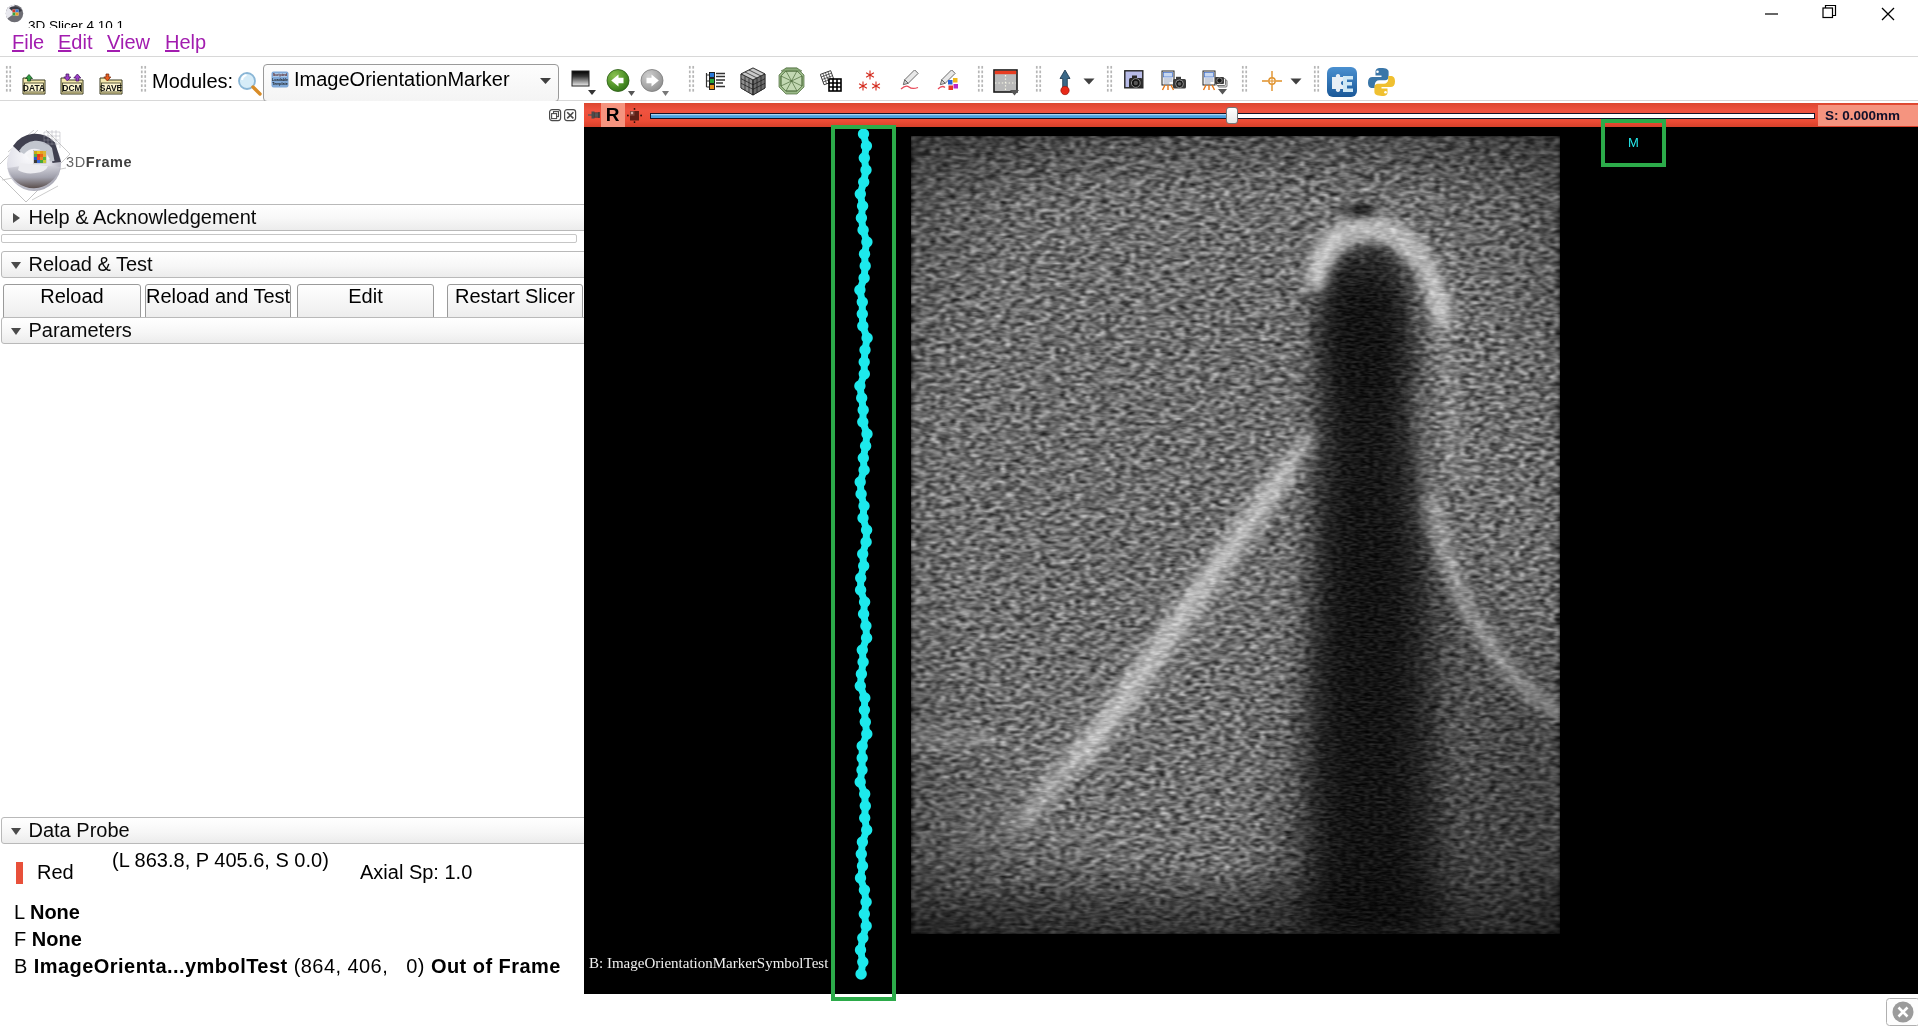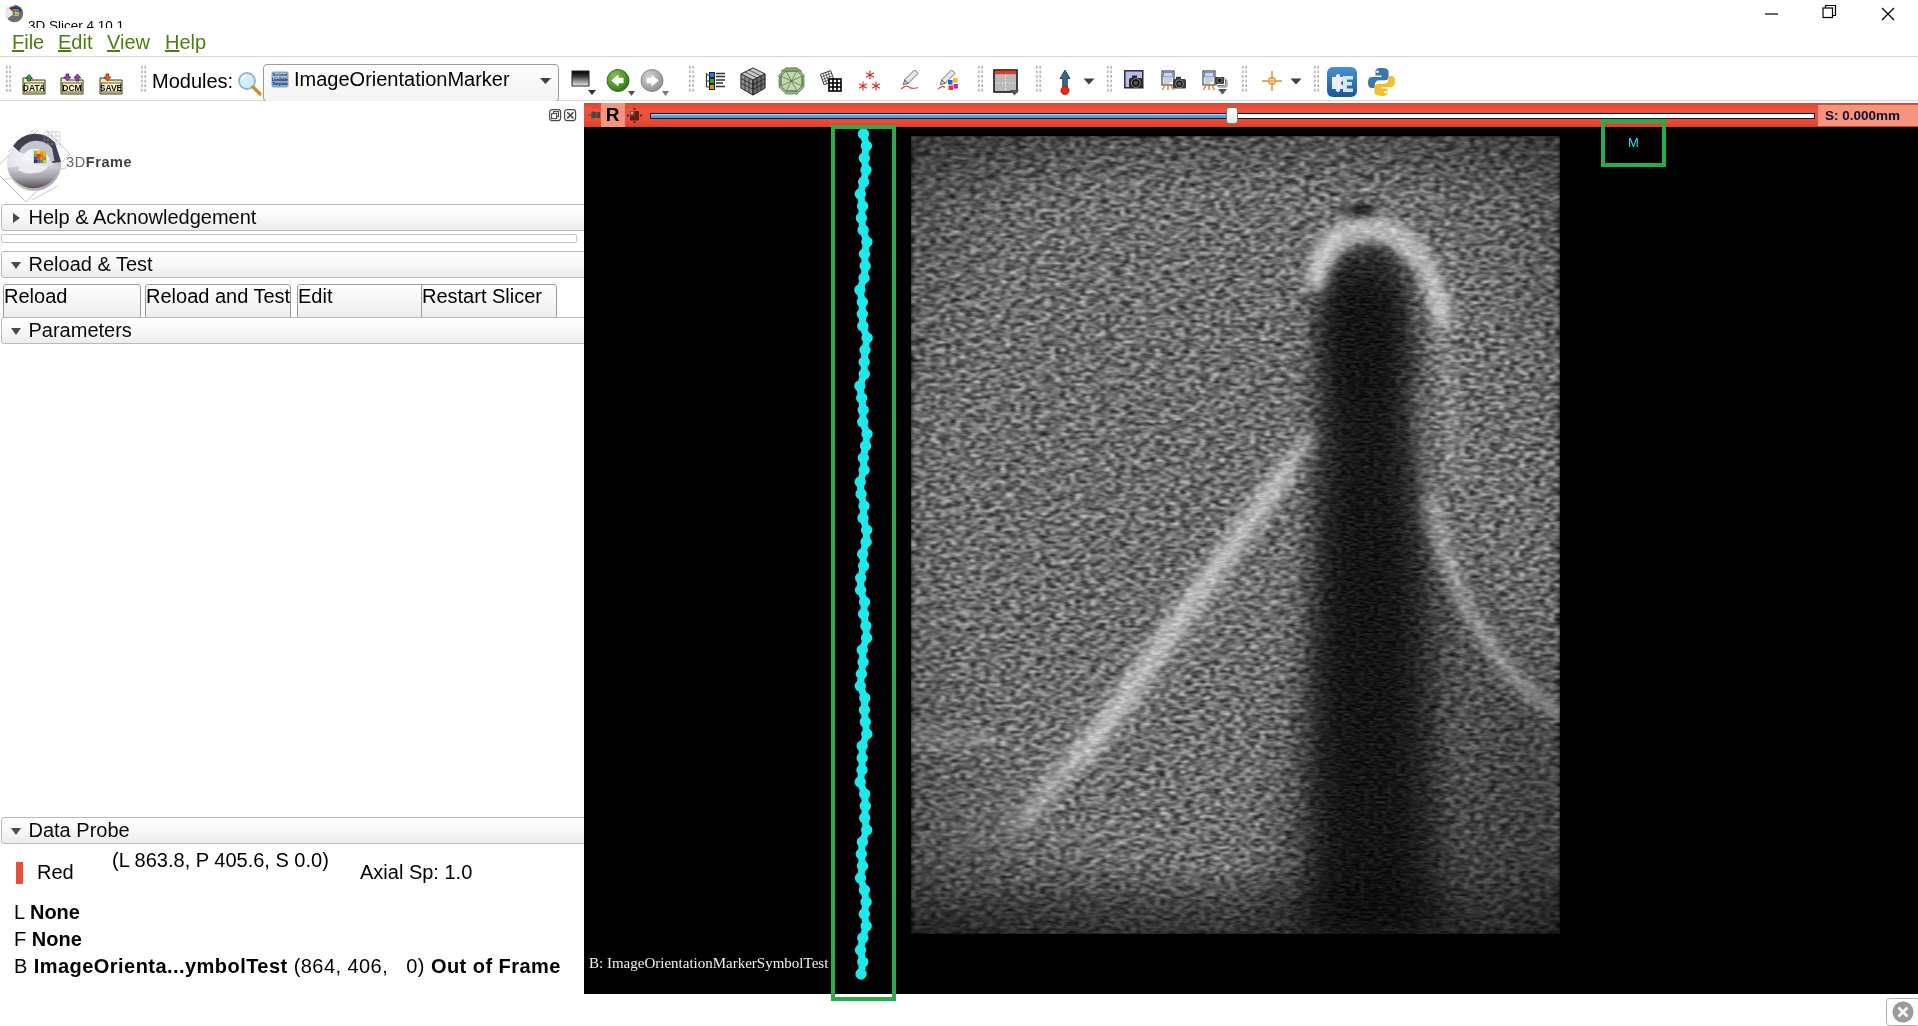--- a/index.html
+++ b/index.html
@@ -3,21 +3,21 @@
 <meta charset="utf-8">
 <style>
   * { margin:0; padding:0; box-sizing:border-box; }
   html,body { width:1918px; height:1026px; background:#fff; overflow:hidden;
     font-family:"Liberation Sans", sans-serif; }
   .abs { position:absolute; }
   #titlebar { position:absolute; left:0; top:0; width:1918px; height:28px; background:#fff; }
   #title-text { position:absolute; left:28px; top:6px; font-size:13.5px; color:#000;margin-top:12px; }
   #menubar { position:absolute; left:0; top:28px; width:1918px; height:29px; background:#fff;
     border-bottom:1px solid #d8d8d8; }
-  .menu-item { position:absolute; top:3px; font-size:20px; color:#4d7c0f; }
+  .menu-item { position:absolute; top:3px; font-size:20px; color:#a21caf; }
   #toolbar { position:absolute; left:0; top:58px; width:1918px; height:43px; background:#fff;
     border-bottom:1px solid #d8d8d8; }
   .grip { position:absolute; width:7px; height:28px; top:7px;
     background-image:radial-gradient(circle, #b4b4b4 1px, transparent 1.3px);
     background-size:3.5px 4.6px; }
   #modules-label { position:absolute; left:152px; top:12px; font-size:20px; color:#000; }
   #combo { position:absolute; left:263px; top:6px; width:296px; height:38px; background:linear-gradient(180deg,#fdfdfd,#f4f4f4);
     border:1px solid #9a9a9a; border-radius:4px; }
   #combo-text { position:absolute; left:30px; top:2.5px; font-size:20px; color:#000; }
   .tbicon { position:absolute; top:10px; }
@@ -27,21 +27,21 @@
     background:linear-gradient(180deg,#ffffff 0%,#f7f7f7 55%,#ececec 100%);
     border:1px solid #b9b9b9; border-radius:3px; font-size:20px; color:#0a0a0a; }
   .cbar .txt { position:absolute; left:26.5px; top:1px; }
   .arr-r { position:absolute; left:11px; top:8px; width:0; height:0;
     border-left:7px solid #4a4a4a; border-top:5px solid transparent; border-bottom:5px solid transparent; }
   .arr-d { position:absolute; left:9px; top:10px; width:0; height:0;
     border-top:7px solid #4a4a4a; border-left:5px solid transparent; border-right:5px solid transparent; }
   .pbtn { position:absolute; height:44px; white-space:nowrap; overflow:hidden;
     background:linear-gradient(180deg,#fefefe 0%,#f4f4f4 50%,#e6e6e6 100%);
     border:1px solid #9a9a9a; border-radius:3px; font-size:20px; color:#000;
-    text-align:left; }
+    text-align:center; }
   
   #redbar { position:absolute; left:584px; top:103px; width:1334px; height:24px;
     background:linear-gradient(180deg,#dc472f 0%,#ef5340 30%,#ec4c35 75%,#d6402a 100%); }
   #blackview { position:absolute; left:584px; top:127px; width:1334px; height:867px; background:#000; }
   #statusbar { position:absolute; left:0; top:994px; width:1918px; height:32px; background:#fff; }
 </style>
 </head>
 <body>
 
 <div id="titlebar">
@@ -380,21 +380,21 @@
     </div>
   <div style="position:absolute;left:1px;top:133px;width:576px;height:9px;border:1px solid #c6c6c6;border-radius:2px;background:#fff"></div>
 
   <div class="cbar" style="top:150px">
       <div class="arr-d"></div>
       <div class="txt">Reload &amp; Test</div>
     </div>
   <div class="pbtn" style="left:3px;top:183px;width:138px">Reload</div>
   <div class="pbtn" style="left:145px;top:183px;width:146px">Reload and Test</div>
   <div class="pbtn" style="left:297px;top:183px;width:137px">Edit</div>
-  <div class="pbtn" style="left:421px;top:183px;width:136px">Restart Slicer</div>
+  <div class="pbtn" style="left:447px;top:183px;width:136px">Restart Slicer</div>
 
   <div class="cbar" style="top:216px">
       <div class="arr-d"></div>
       <div class="txt">Parameters</div>
     </div>
 
   <div class="cbar" style="top:716px">
       <div class="arr-d"></div>
       <div class="txt">Data Probe</div>
     </div>

